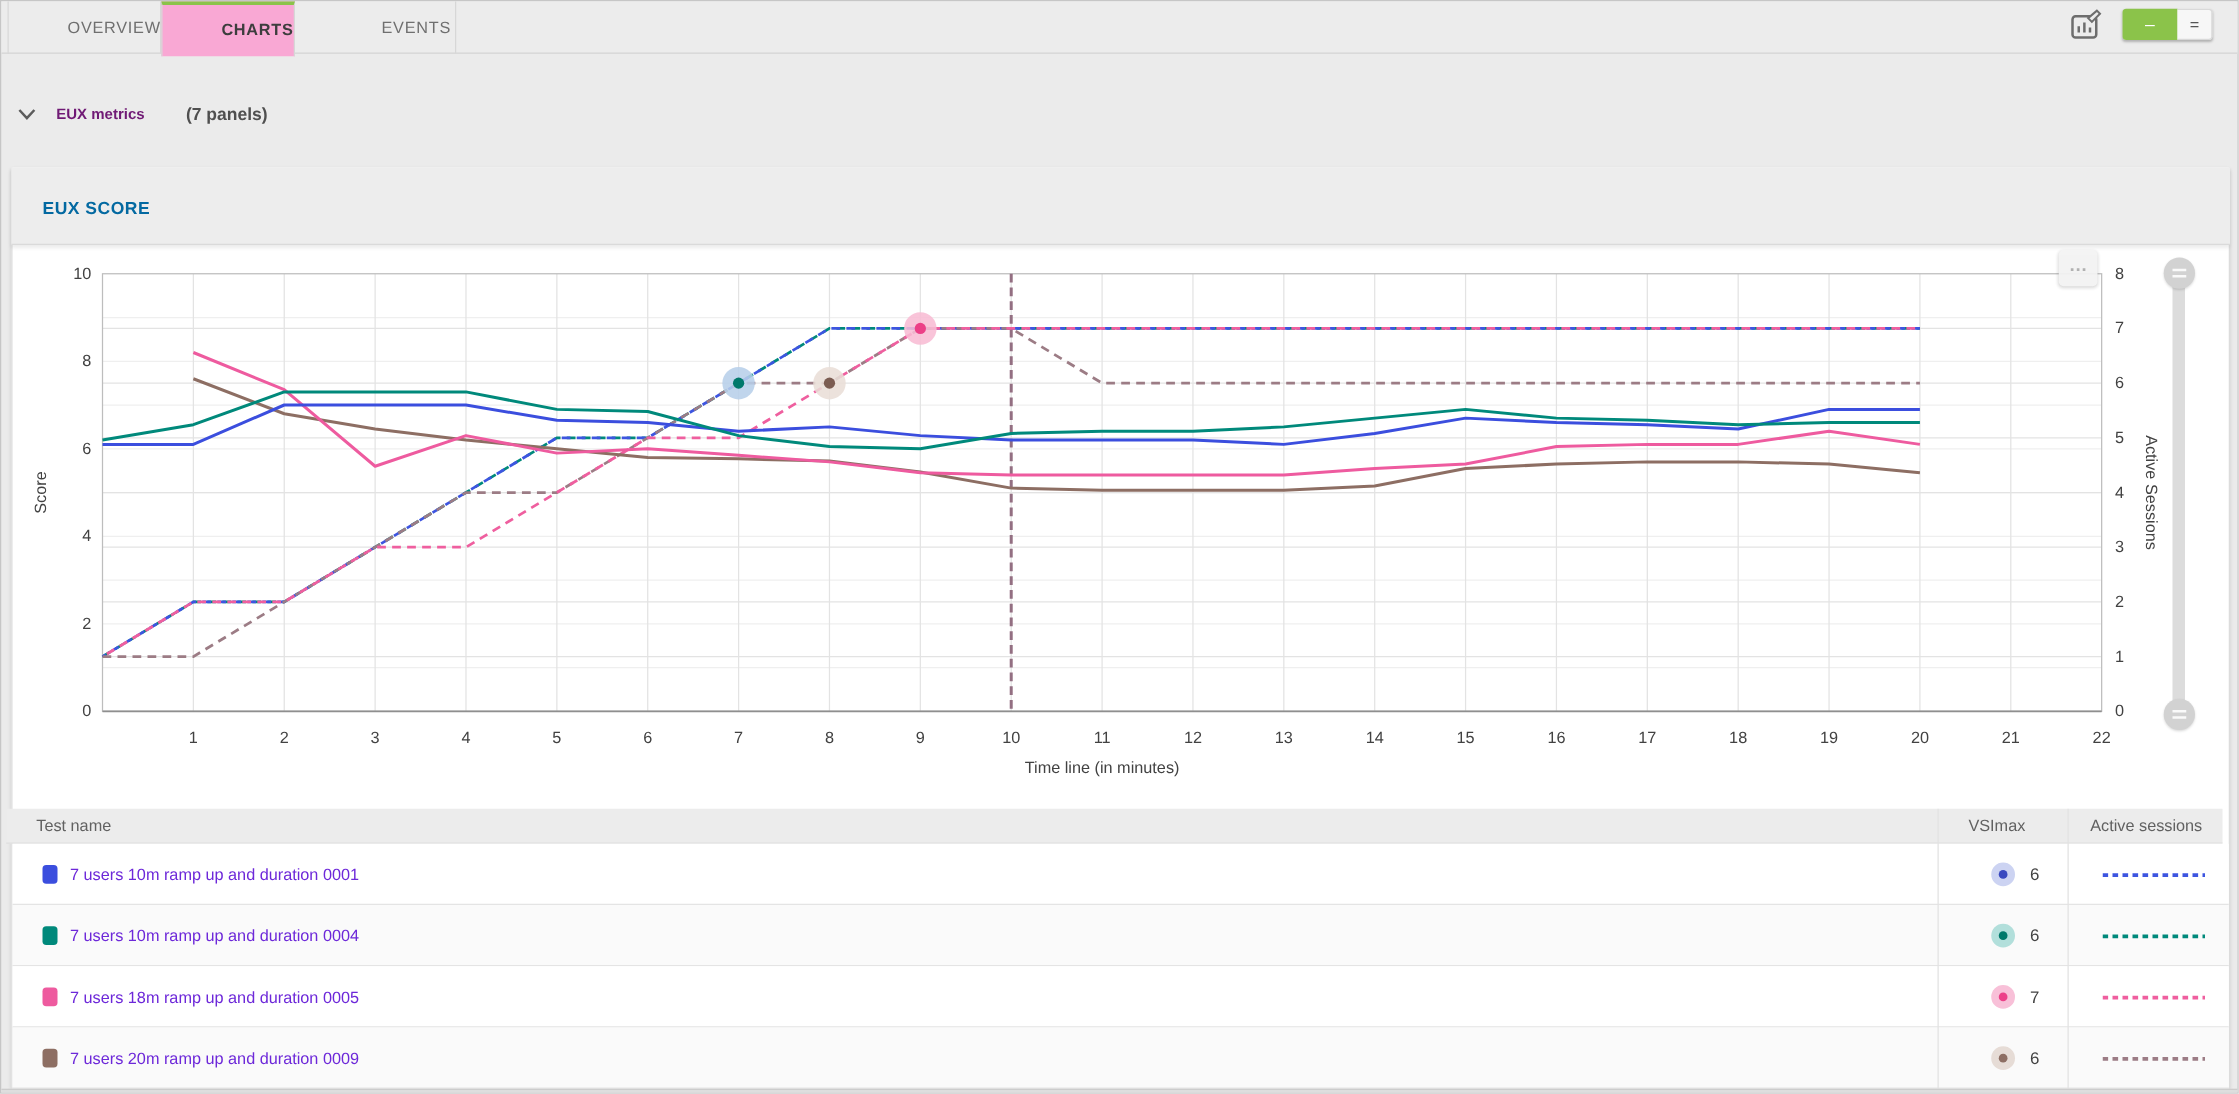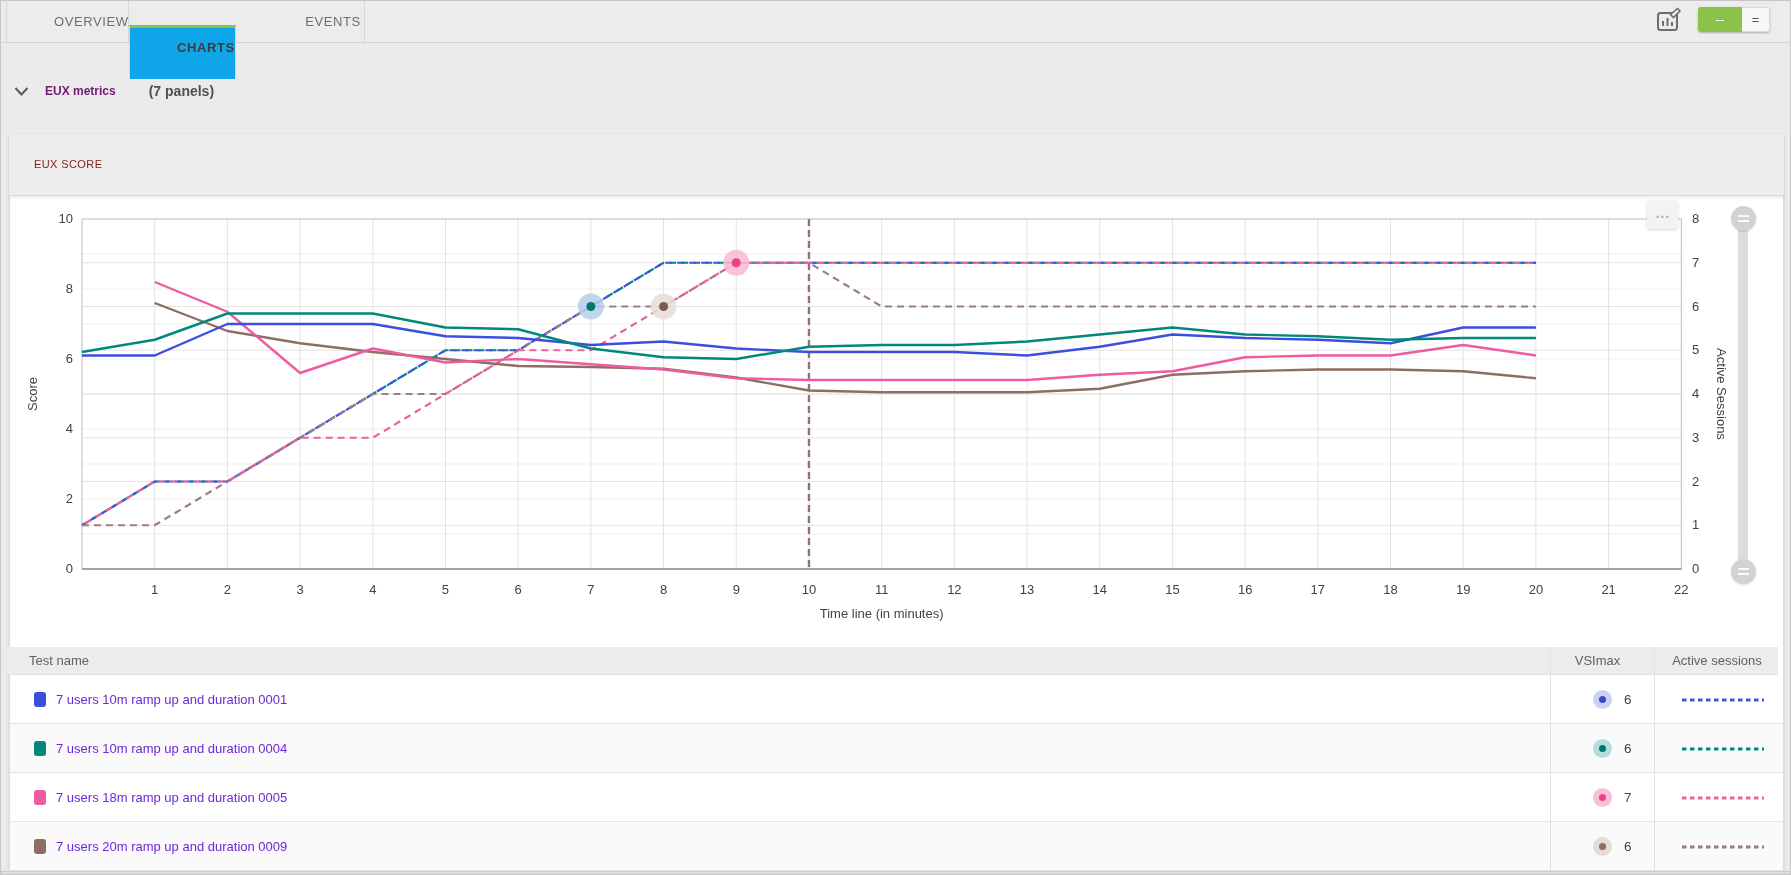--- a/index.html
+++ b/index.html
@@ -8,23 +8,23 @@
   #page { position:relative; width:1791px; height:875px; background:#ebebeb;
           border:1px solid #c6c6c6; overflow:hidden; }
 
   
   #tabbar { position:absolute; left:0; top:0; width:1791px; height:42px;
             background:#ececec; border-bottom:1px solid #d4d4d4; }
   .tab { position:absolute; top:0; height:42px; text-align:center; line-height:42px;
          font-size:13px; letter-spacing:.6px; color:#6f6f6f; cursor:pointer;
          border-right:1px solid #d7d7d7;padding-left:47px; }
   .tab.first { border-left:1px solid #d7d7d7; }
-  .tab.active { background:#0ea5e9; color:#3d3d3d; font-weight:bold;
-                border-top:3px solid #8bc34a; line-height:39px; height:54px;
-                border-left:1px solid #d7d7d7;margin-top:24px; }
+  .tab.active { background:#f9a8d4; color:#3d3d3d; font-weight:bold;
+                border-top:3px solid #8bc34a; line-height:39px; height:44px;
+                border-left:1px solid #d7d7d7; }
   .tb-icon { position:absolute; top:6px; cursor:pointer; }
   #view-toggle { position:absolute; left:1697px; top:6px; height:25px; display:flex;
                  border-radius:3px; box-shadow:0 1px 2px rgba(0,0,0,.25); }
   #btn-single { width:44px; background:#8bc34a; color:#ffffff; border:none;
                 border-radius:3px 0 0 3px; font-size:14px; line-height:25px; text-align:center; cursor:pointer; }
   #btn-split  { width:28px; background:#f7f7f7; color:#555; border:1px solid #d9d9d9; border-left:none;
                 border-radius:0 3px 3px 0; font-size:13px; line-height:23px; text-align:center; cursor:pointer; }
 
   
   #section-header { position:absolute; left:13px; top:78px; height:24px; display:flex;
@@ -32,22 +32,22 @@
   #section-title { font-size:12px; font-weight:bold; color:#701a75; }
   #section-count { font-size:14px; font-weight:bold; color:#4f4f4f;margin-left:17px; }
 
   
   #card { position:absolute; left:8px; top:133px; width:1775px; height:737px;
           background:#ffffff; border:1px solid #dcdcdc; border-top:none;
           box-shadow:0 1px 3px rgba(0,0,0,.12); }
   #card-header { position:absolute; left:8px; top:133px; width:1775px; height:62px;
                  background:#ededed; border-bottom:1px solid #dadada;
                  box-shadow:0 2px 3px rgba(0,0,0,.08); }
-  #card-title { position:absolute; left:25px; top:24px; font-size:11px; font-weight:normal;
-                letter-spacing:.4px; color:#7f1d1d; }
+  #card-title { position:absolute; left:25px; top:24px; font-size:14px; font-weight:bold;
+                letter-spacing:.4px; color:#0369a1; }
 
   #chart-svg { position:absolute; left:0; top:197px; }
 
   #more-button { position:absolute; left:1646px; top:199px; width:31px; height:29px;
                  background:#f3f3f3; border-radius:4px; box-shadow:0 1px 3px rgba(0,0,0,.18);
                  color:#ababab; font-size:15px; font-weight:bold; text-align:center;
                  line-height:25px; cursor:pointer; opacity:.92; }
 
   
   #session-slider-track { position:absolute; left:1737px; top:218px; width:10px; height:352px;

